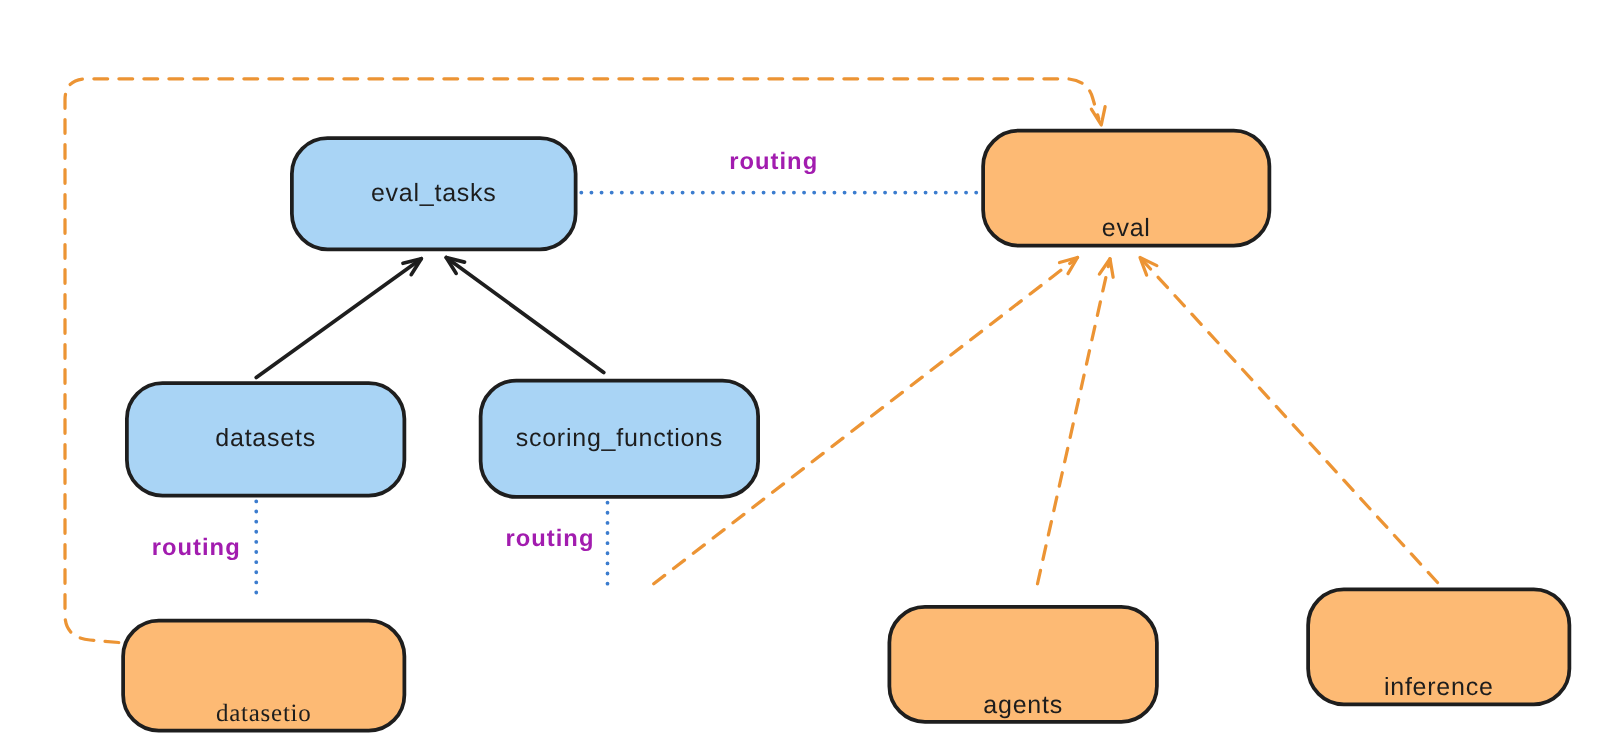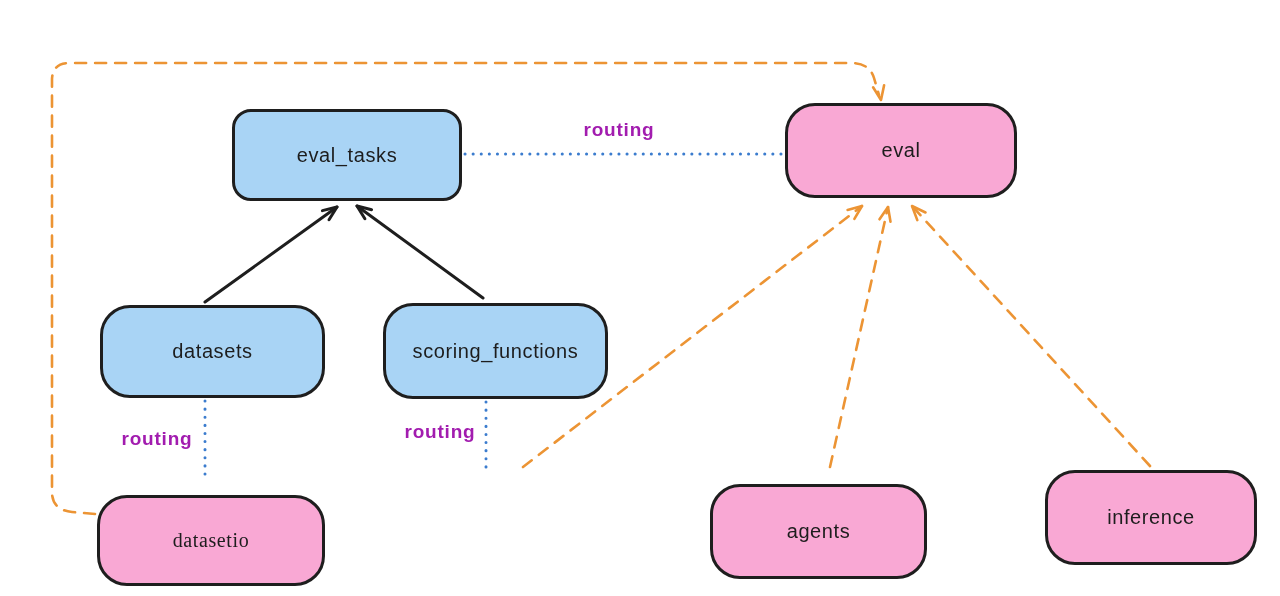--- a/index.html
+++ b/index.html
@@ -24,23 +24,23 @@
     border-radius: 30px;
     display: flex;
     align-items: center;
     justify-content: center;
     font-size: 20px;
     letter-spacing: 0.6px;
     color: #1d1d1d;
     font-weight: 500;
   }
   .node.blue  { background: #a9d4f5; }
-  .node.green { background: #f9a8d4; }
+  .node.green { background: #fdba74; align-items: flex-end; }
 
-  .n-eval_tasks        { left: 232px;  top: 109px; width: 230px; height: 92px; border-radius: 19px; }
+  .n-eval_tasks        { left: 232px;  top: 109px; width: 230px; height: 92px; }
   .n-eval              { left: 785px;  top: 103px; width: 232px; height: 95px; }
   .n-datasets          { left: 100px;  top: 305px; width: 225px; height: 93px; }
   .n-scoring_functions { left: 383px;  top: 303px; width: 225px; height: 96px; }
   .n-datasetio         { left: 97px;   top: 495px; width: 228px; height: 91px; font-family: Liberation Serif, serif; }
   .n-scoring           { left: 388px;  top: 470px; width: 228px; height: 95px; }
   .n-agents            { left: 710px;  top: 472px; width: 217px; height: 95px; margin-top: 12px; }
   .n-inference         { left: 1003px; top: 470px; width: 212px; height: 95px; margin-left: 42px; }
 
   .routing-label {
     position: absolute;

